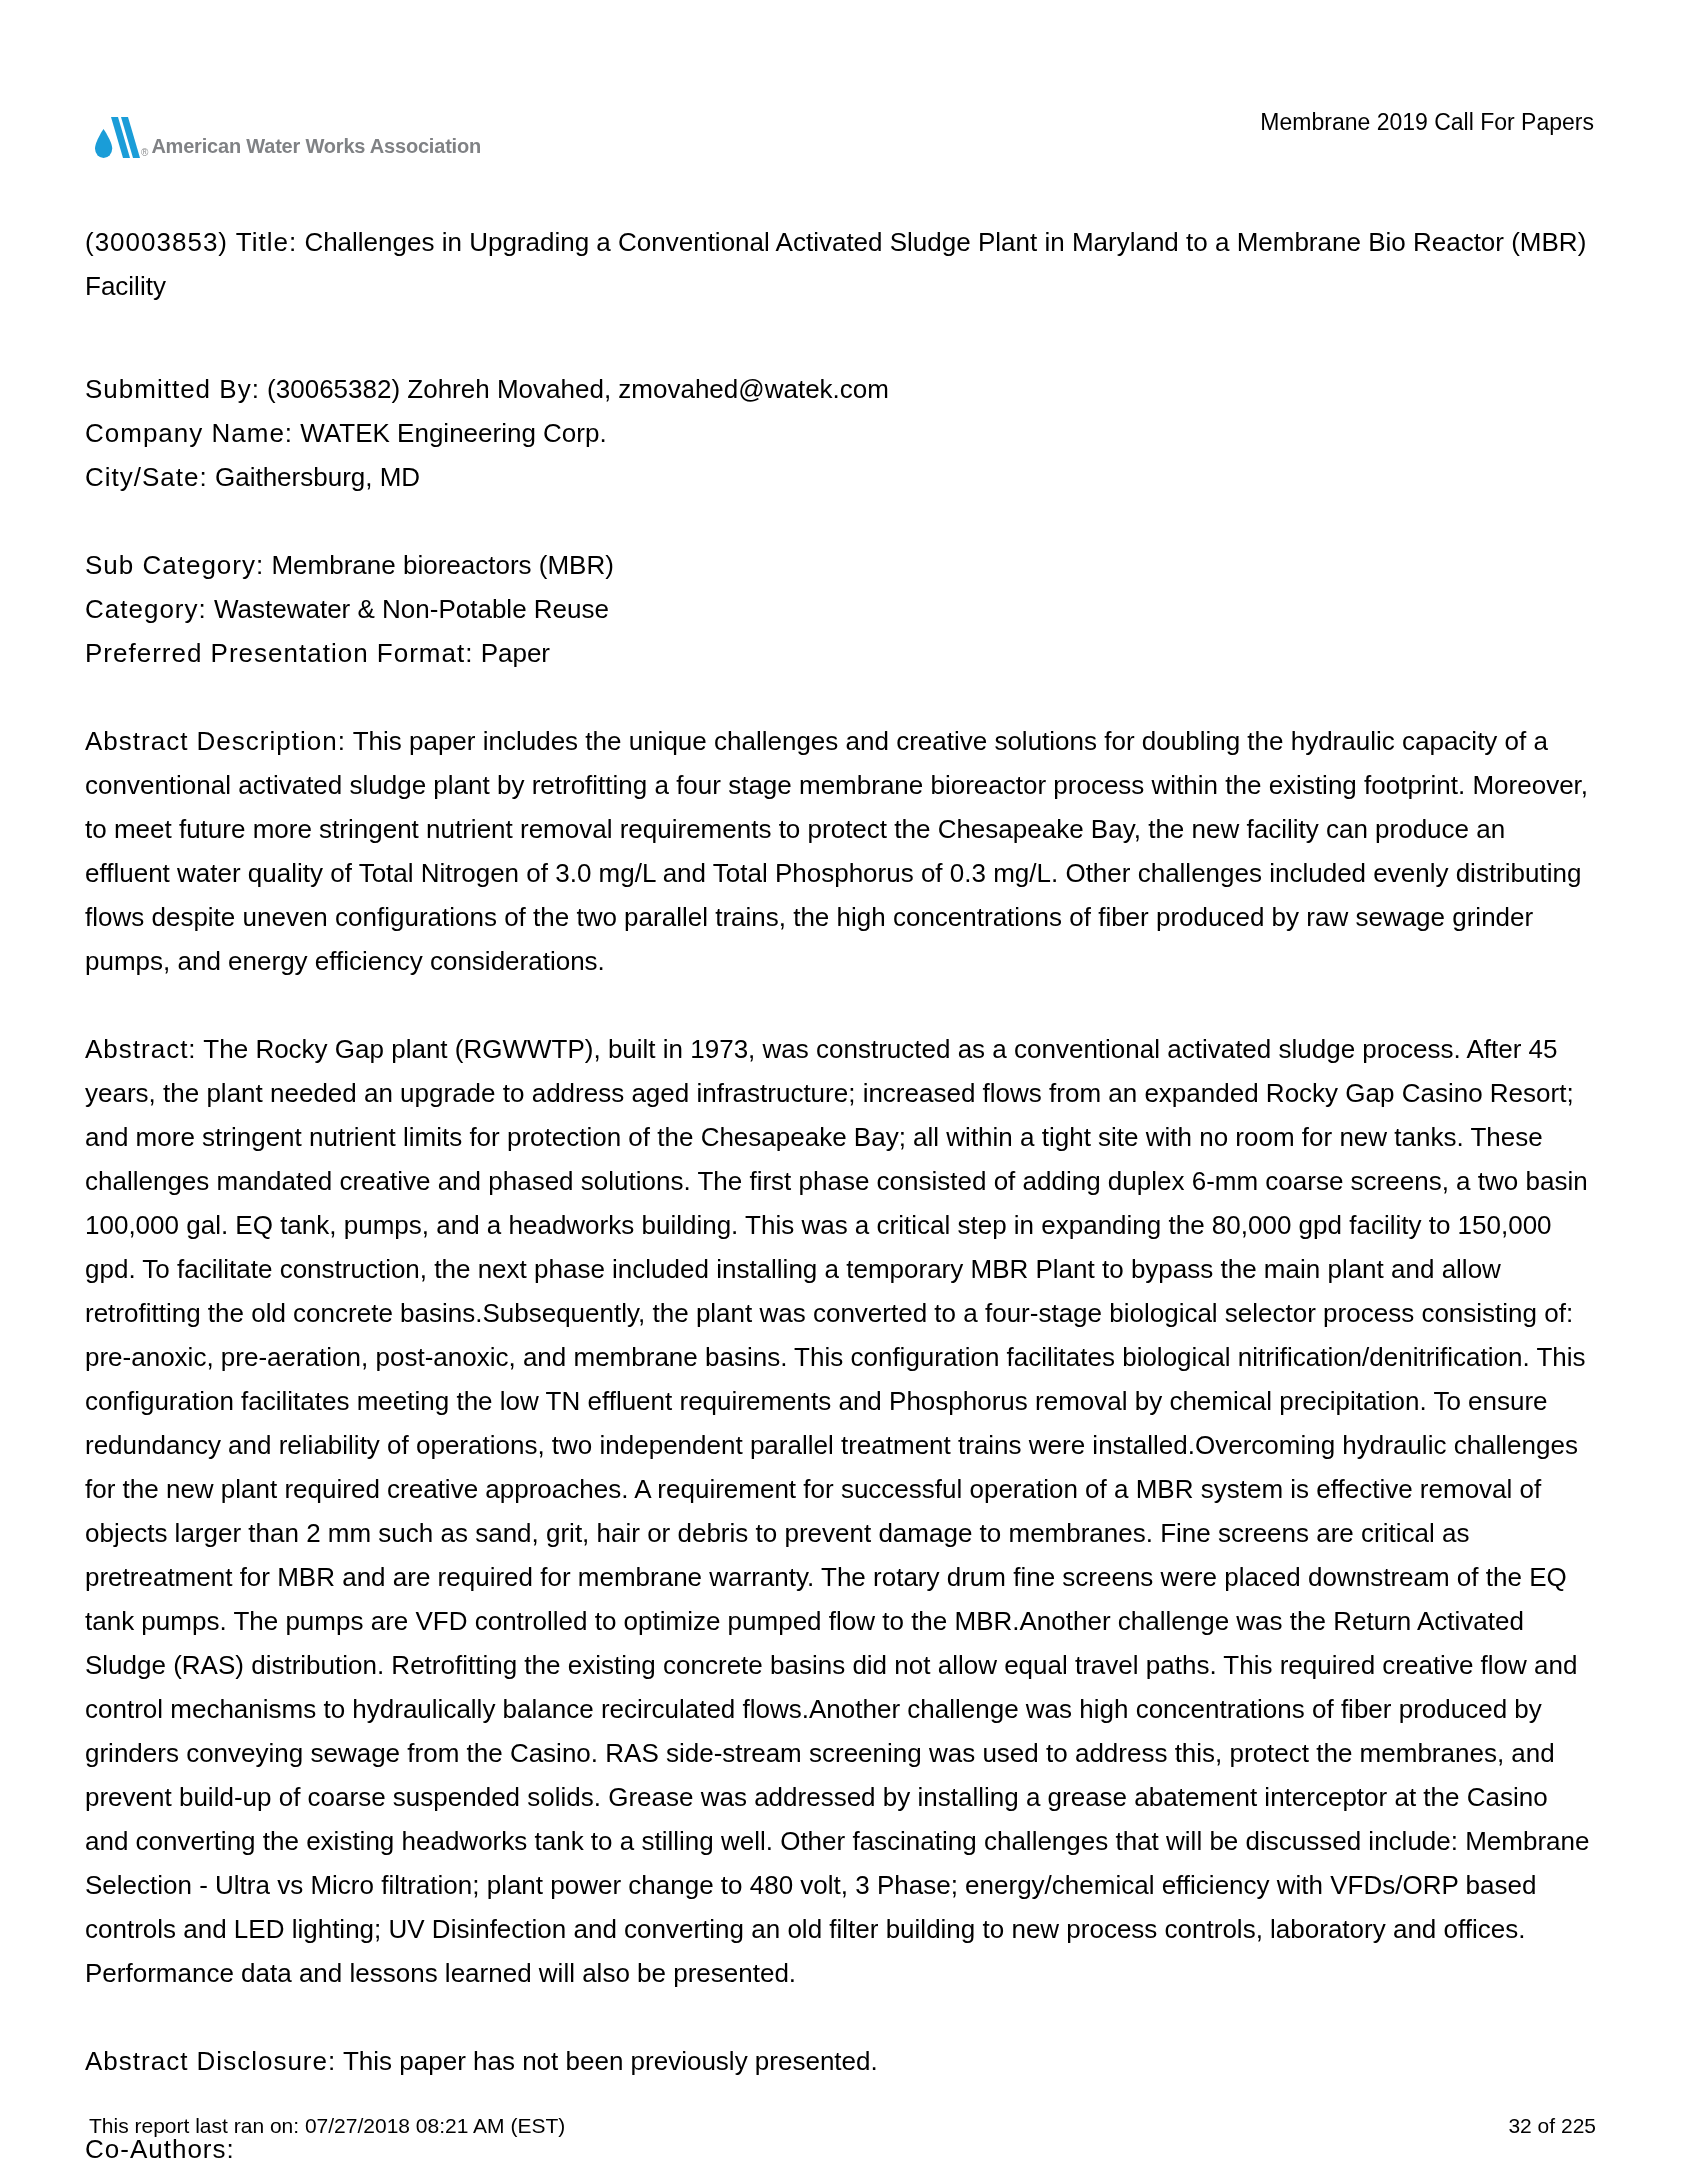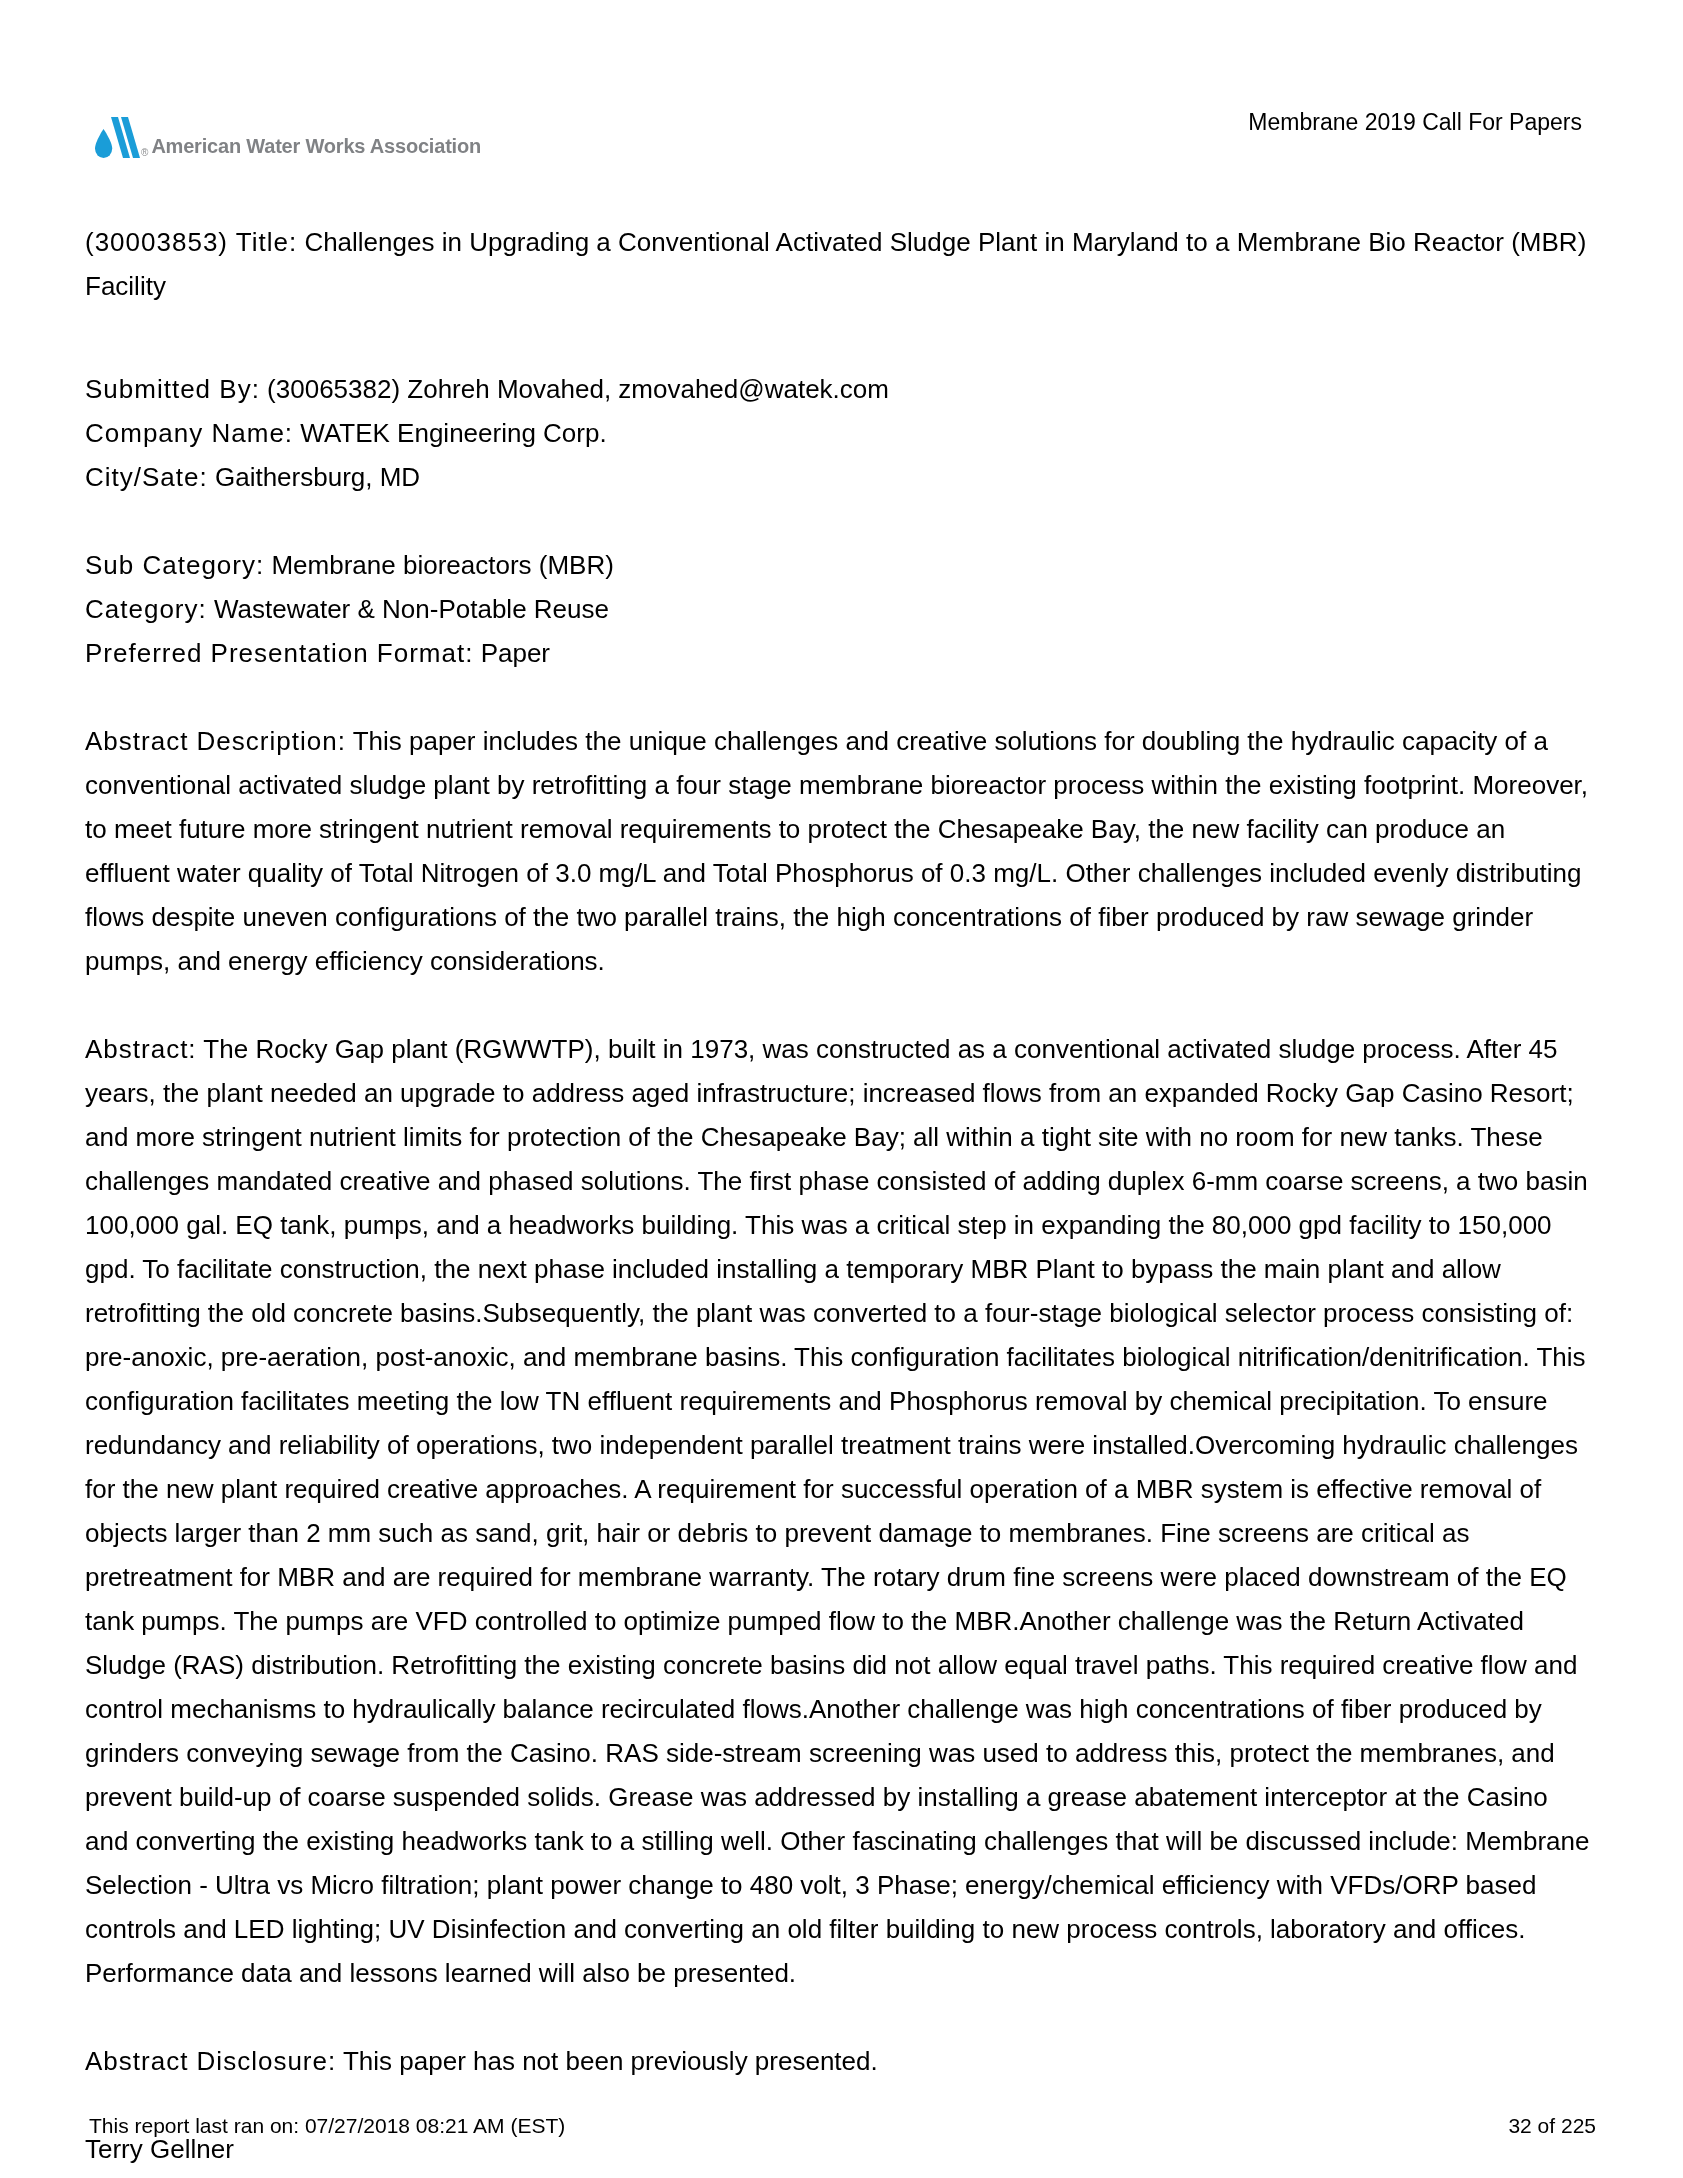--- a/index.html
+++ b/index.html
@@ -16,21 +16,21 @@
   .header { position:absolute; top:103px; left:94px; right:89px; height:69px; }
   .logo { position:absolute; left:0; top:14px; display:flex; align-items:flex-end; }
   .logo-mark { display:block; }
   .logo-reg { font-size:10px; color:#8a8c8e; margin:0 3px 1px 1px; }
   .logo-text {
     font-size:20px; font-weight:700; color:#808285;
     letter-spacing:-0.2px; line-height:1; padding-bottom:3px;
     white-space:nowrap;
   }
   .report-title {
-    position:absolute; right:12px; top:6px;
+    position:absolute; right:0; top:6px;
     font-size:23px; color:#000; white-space:nowrap;text-align:center;
   }
   
   .content {
     position:absolute; top:220px; left:85px; width:1509px;
     font-size:26px; line-height:44px;
   }
   .block { margin:0; }
   .gap1 { margin-top:44px; }
   .gap-title { margin-top:59px; }
@@ -79,20 +79,21 @@
       <p><span class="lbl">Preferred Presentation Format:</span> <span>Paper</span></p>
     </div>
 
     <p class="gap1"><span class="lbl">Abstract Description:</span> <span>This paper includes the unique challenges and creative solutions for doubling the hydraulic capacity of a conventional activated sludge plant by retrofitting a four stage membrane bioreactor process within the existing footprint. Moreover, to meet future more stringent nutrient removal requirements to protect the Chesapeake Bay, the new facility can produce an effluent water quality of Total Nitrogen of 3.0 mg/L and Total Phosphorus of 0.3 mg/L. Other challenges included evenly distributing flows despite uneven configurations of the two parallel trains, the high concentrations of fiber produced by raw sewage grinder pumps, and energy efficiency considerations.</span></p>
 
     <p class="gap1"><span class="lbl">Abstract:</span> <span>The Rocky Gap plant (RGWWTP), built in 1973, was constructed as a conventional activated sludge process. After 45 years, the plant needed an upgrade to address aged infrastructure; increased flows from an expanded Rocky Gap Casino Resort; and more stringent nutrient limits for protection of the Chesapeake Bay; all within a tight site with no room for new tanks. These challenges mandated creative and phased solutions. The first phase consisted of adding duplex 6-mm coarse screens, a two basin 100,000 gal. EQ tank, pumps, and a headworks building. This was a critical step in expanding the 80,000 gpd facility to 150,000 gpd. To facilitate construction, the next phase included installing a temporary MBR Plant to bypass the main plant and allow retrofitting the old concrete basins.Subsequently, the plant was converted to a four-stage biological selector process consisting of: pre-anoxic, pre-aeration, post-anoxic, and membrane basins. This configuration facilitates biological nitrification/denitrification. This configuration facilitates meeting the low TN effluent requirements and Phosphorus removal by chemical precipitation. To ensure redundancy and reliability of operations, two independent parallel treatment trains were installed.Overcoming hydraulic challenges for the new plant required creative approaches. A requirement for successful operation of a MBR system is effective removal of objects larger than 2 mm such as sand, grit, hair or debris to prevent damage to membranes. Fine screens are critical as pretreatment for MBR and are required for membrane warranty. The rotary drum fine screens were placed downstream of the EQ tank pumps. The pumps are VFD controlled to optimize pumped flow to the MBR.Another challenge was the Return Activated Sludge (RAS) distribution. Retrofitting the existing concrete basins did not allow equal travel paths. This required creative flow and control mechanisms to hydraulically balance recirculated flows.Another challenge was high concentrations of fiber produced by grinders conveying sewage from the Casino. RAS side-stream screening was used to address this, protect the membranes, and prevent build-up of coarse suspended solids. Grease was addressed by installing a grease abatement interceptor at the Casino and converting the existing headworks tank to a stilling well. Other fascinating challenges that will be discussed include: Membrane Selection - Ultra vs Micro filtration; plant power change to 480 volt, 3 Phase; energy/chemical efficiency with VFDs/ORP based controls and LED lighting; UV Disinfection and converting an old filter building to new process controls, laboratory and offices. Performance data and lessons learned will also be presented.</span></p>
 
     <p class="gap1"><span class="lbl">Abstract Disclosure:</span> <span>This paper has not been previously presented.</span></p>
 
     <div class="gap1">
+      <p><span class="lbl">Co-Authors:</span></p>
       <p>Terry Gellner</p>
     </div>
 
   </div>
 
   <div class="footer">
     <span>This report last ran on: 07/27/2018 08:21 AM (EST)</span>
     <span>32 of 225</span>
   </div>
 

